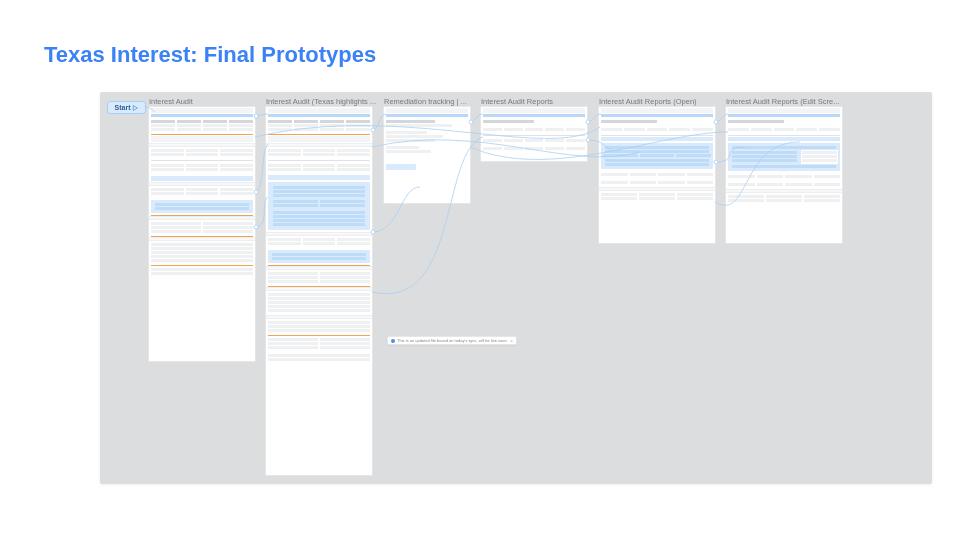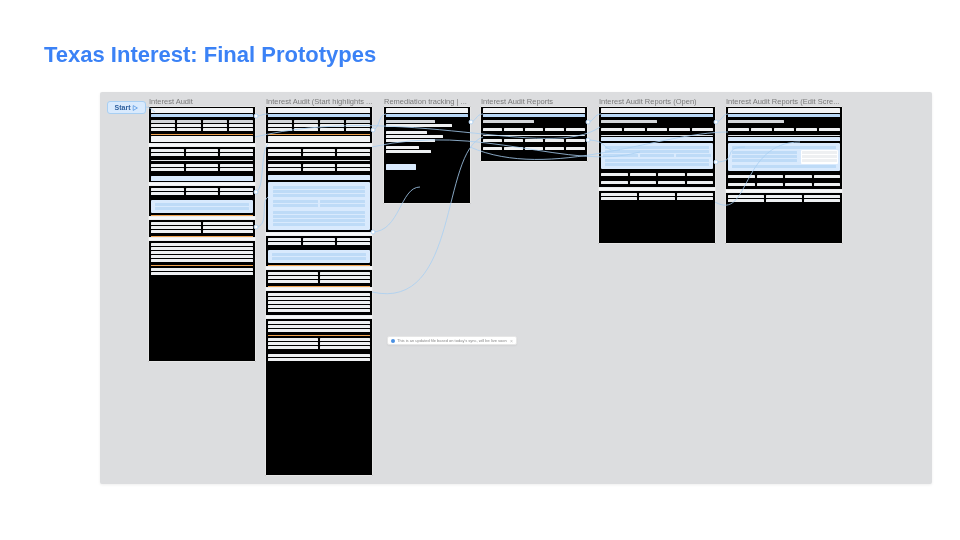--- a/index.html
+++ b/index.html
@@ -2,21 +2,21 @@
 <html><head>
 <meta charset="utf-8">
 <style>
   * { box-sizing: border-box; margin: 0; padding: 0; }
   html, body { width: 960px; height: 540px; background: #fff; font-family: -apple-system, Helvetica, Arial, sans-serif; overflow: hidden; }
   .page-title { position: absolute; top: 42px; left: 44px; font-size: 22px; font-weight: 700; color: #3b82f6; }
   .canvas { position: absolute; top: 92px; left: 100px; width: 832px; height: 392px; background: #dcdddf; border-radius: 2px; box-shadow: 0 1px 3px rgba(0,0,0,0.07); }
   .start-pill { position: absolute; top: 9px; left: 7px; width: 39px; height: 13px; background: #d9eafd; border: 0.5px solid #a8cff3; border-radius: 3px; display: flex; align-items: center; justify-content: center; gap: 2px; }
   .start-pill span { font-size: 7px; font-weight: 600; color: #2d5f9e; }
   .start-pill svg { width: 6px; height: 6px; }
-  .frame { position: absolute; background: #000000; border: 0.5px solid #e6e6e6; border-radius: 1px; }
+  .frame { position: absolute; background: #ffffff; border: 0.5px solid #e6e6e6; border-radius: 1px; }
   .frame-title { position: absolute; top: -10px; left: 0; font-size: 7.5px; color: #7a7a7a; font-weight: 500; white-space: nowrap; }
   .row { height: 3px; margin: 1px 2px; border-radius: 0.5px; }
   .row.faint { background: #f2f4f6; }
   .row.line { background: #e0e3e6; height: 1px; }
   .row.blue { background: #d9eafd; }
   .row.darkblue { background: #b9d8f7; }
   .section-band { background: #f7f8f9; margin: 0; border-top: 0.5px solid #eceef0; border-bottom: 0.5px solid #eceef0; }
   .highlight-block { background: #d9eafd; padding: 2px; margin: 2px; border-radius: 1px; }
   .highlight-block .row { background: #bedbf7; }
   .grid-cols { display: flex; gap: 2px; padding: 2px; }
@@ -150,21 +150,21 @@
         <div class="cell"></div>
       </div>
     <div class="orange-band"></div>
     <div style="padding:2px">
         <div class="cell"></div>
         <div class="cell"></div>
       </div>
   </div>
 
   <div class="frame" style="left:165px; top:14px; width:108px; height:370px;">
-    <div class="frame-title">Interest Audit (Start highlights ...</div>
+    <div class="frame-title">Interest Audit (Texas highlights ...</div>
     <div class="row faint" style="height:5px"></div>
     <div class="row darkblue"></div>
     <div class="grid-cols">
         <div class="col">
           <div class="cell hdr"></div>
           <div class="cell"></div>
           <div class="cell"></div>
         </div>
         <div class="col">
           <div class="cell hdr"></div>

